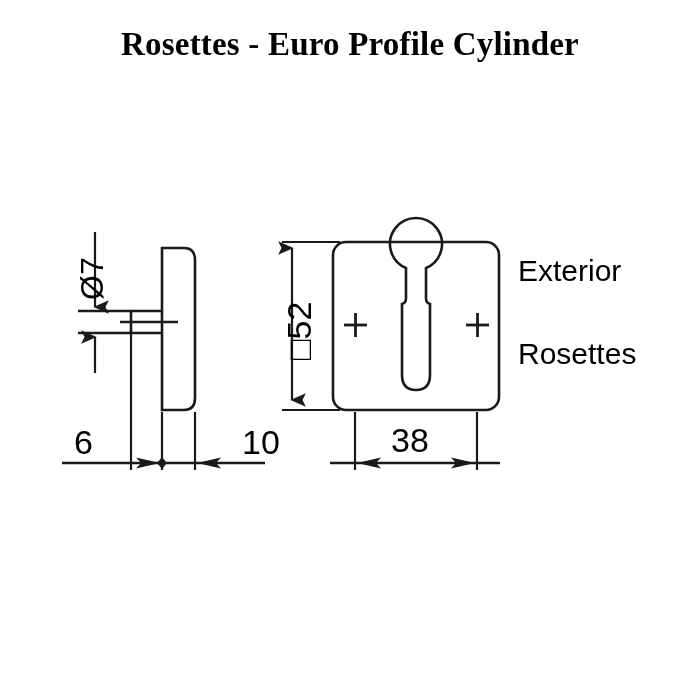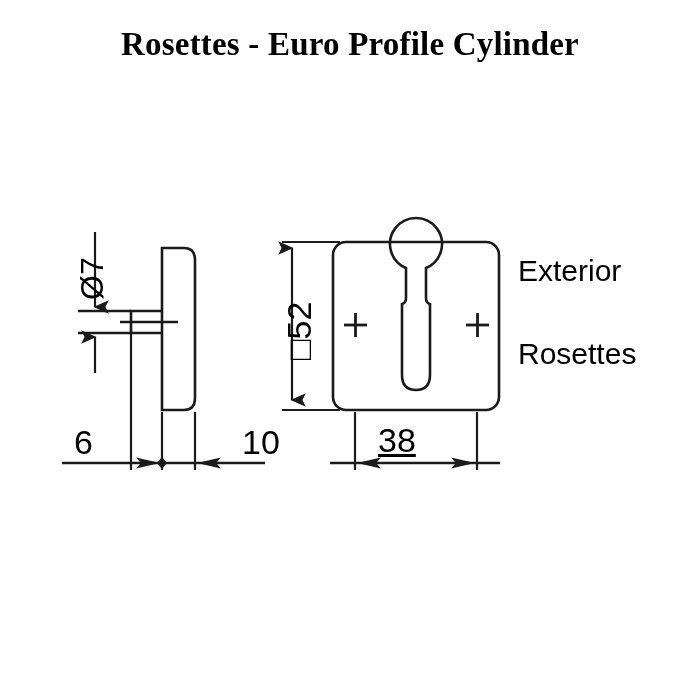--- a/index.html
+++ b/index.html
@@ -80,21 +80,21 @@
     top: 300px;
     font-size: 32px;
   }
   #label-52 {
     left: 282px;
     top: 360px;
     font-size: 34px;
   }
   #label-6   { left: 74px;  top: 425px; }
   #label-10  { left: 222px; top: 425px; margin-left: 20px; }
-  #label-38  { left: 378px; top: 423px; text-decoration: underline; }
+  #label-38  { left: 391px; top: 423px; }
   #label-exterior { left: 518px; top: 224px; }
   #label-interior { left: 518px; top: 307px; }
 </style>
 </head>
 <body>
 
 <div id="stage">
 
   <div class="title-block">
     <div class="title-line">Rosettes - Euro Profile Cylinder</div>

